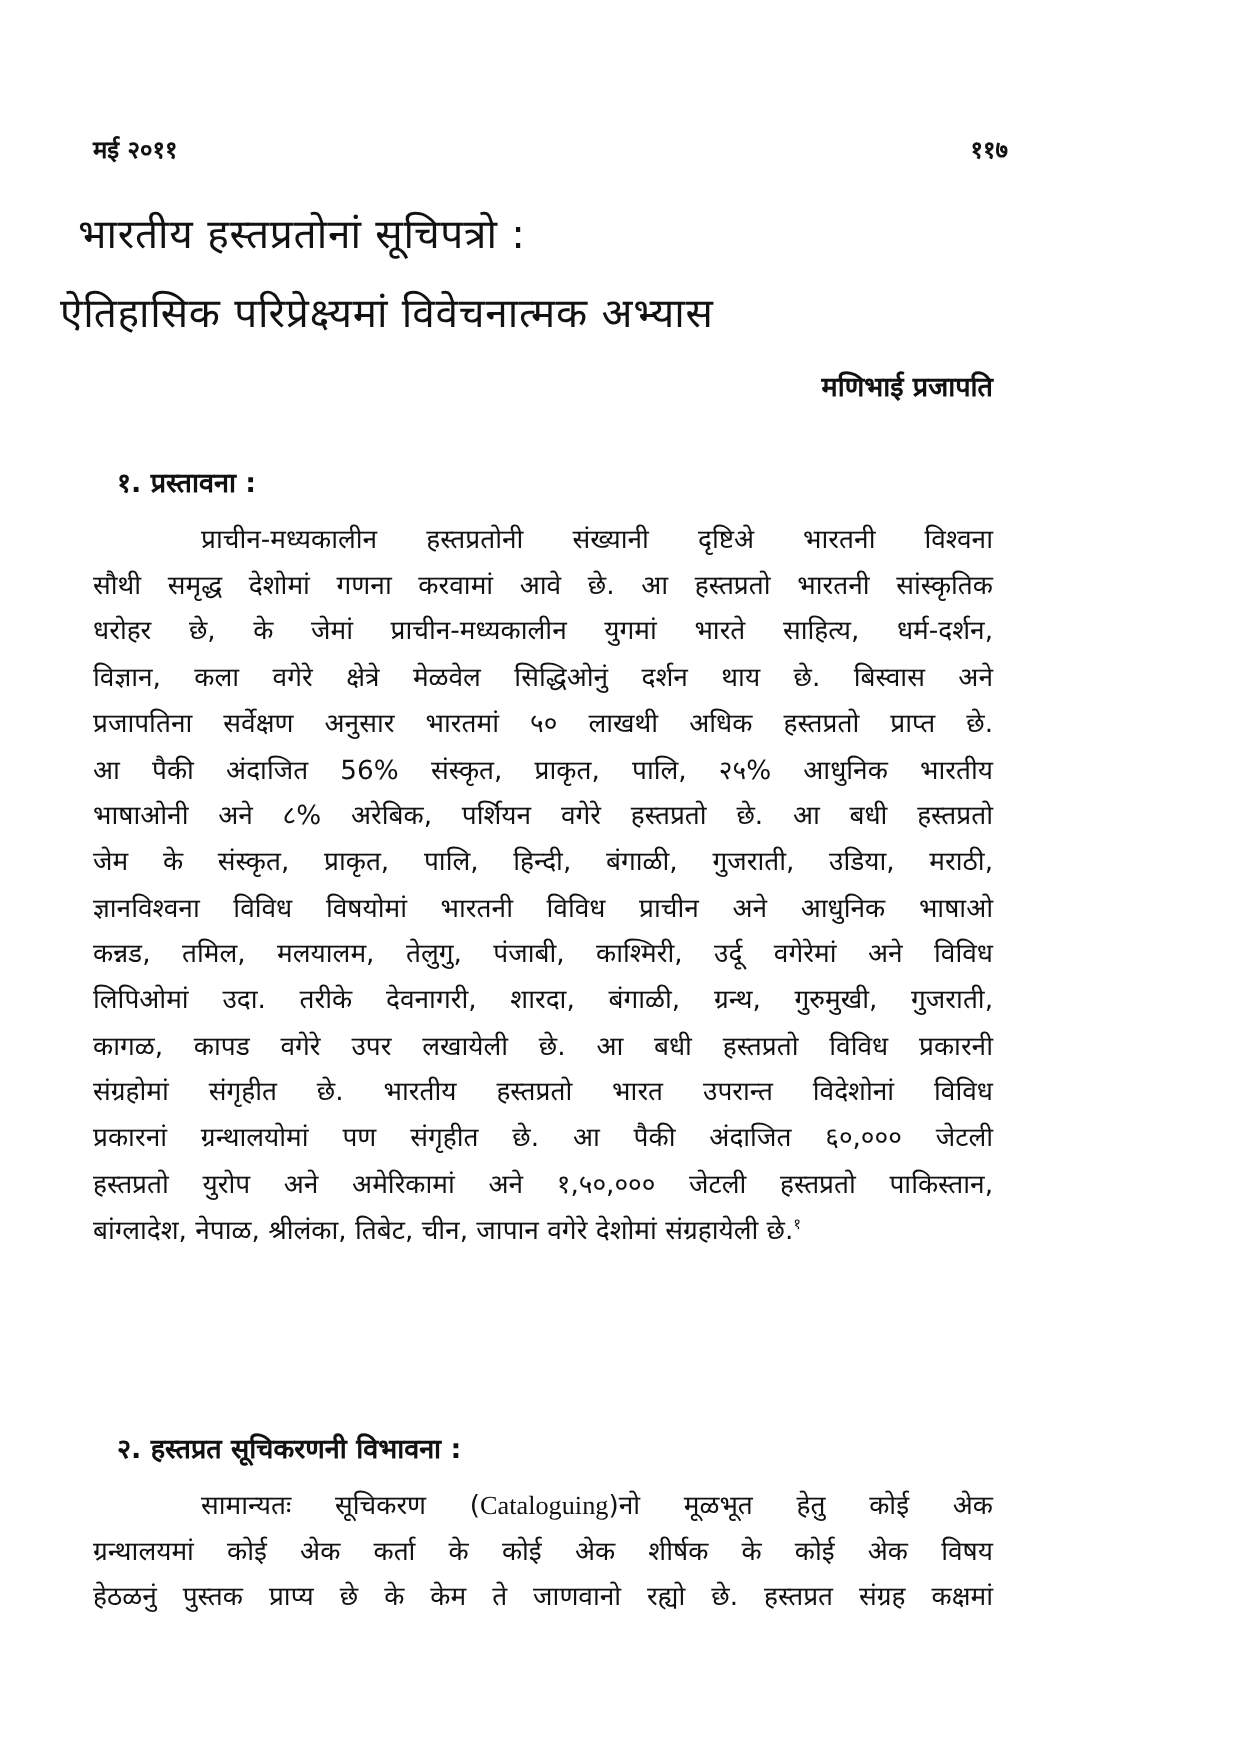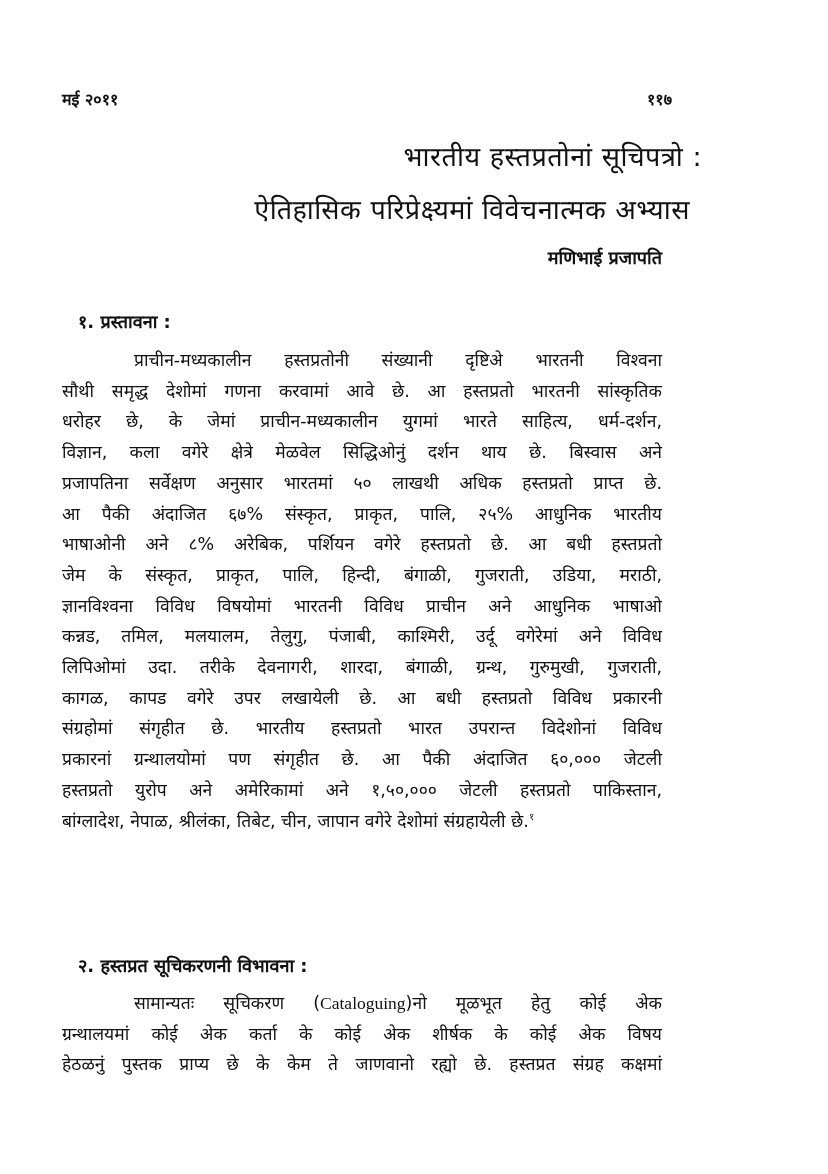--- a/index.html
+++ b/index.html
@@ -28,21 +28,21 @@
       width: 610px;
       display: flex;
       justify-content: space-between;
       font-size: 16px;
       font-weight: bold;
     }
     .title {
       position: absolute;
       left: 40px;
       width: 650px;
-      text-align: right;
+      text-align: left;
       font-size: 27px;
       line-height: 40px;
       font-family: "DejaVu Sans", sans-serif;
       letter-spacing: 0.5px;
     }
     .title.line1 { top: 137px; left: 52px; }
     .title.line2 { top: 190px; }
     .author {
       position: absolute;
       top: 245px;
@@ -102,21 +102,21 @@
   <div class="author">मणिभाई प्रजापति</div>
 
   <div class="section-heading" style="top:309px;">१. प्रस्तावना :</div>
 
   <div class="body-text" style="top:345px;">
     <span class="line indent">प्राचीन-मध्यकालीन हस्तप्रतोनी संख्यानी दृष्टिअे भारतनी विश्वना</span>
     <span class="line">सौथी समृद्ध देशोमां गणना करवामां आवे छे. आ हस्तप्रतो भारतनी सांस्कृतिक</span>
     <span class="line">धरोहर छे, के जेमां प्राचीन-मध्यकालीन युगमां भारते साहित्य, धर्म-दर्शन,</span>
     <span class="line">विज्ञान, कला वगेरे क्षेत्रे मेळवेल सिद्धिओनुं दर्शन थाय छे. बिस्वास अने</span>
     <span class="line">प्रजापतिना सर्वेक्षण अनुसार भारतमां ५० लाखथी अधिक हस्तप्रतो प्राप्त छे.</span>
-    <span class="line">आ पैकी अंदाजित ६७% संस्कृत, प्राकृत, पालि, २५% आधुनिक भारतीय</span>
+    <span class="line">आ पैकी अंदाजित 56% संस्कृत, प्राकृत, पालि, २५% आधुनिक भारतीय</span>
     <span class="line">भाषाओनी अने ८% अरेबिक, पर्शियन वगेरे हस्तप्रतो छे. आ बधी हस्तप्रतो</span>
     <span class="line">जेम के संस्कृत, प्राकृत, पालि, हिन्दी, बंगाळी, गुजराती, उडिया, मराठी,</span>
     <span class="line">ज्ञानविश्वना विविध विषयोमां भारतनी विविध प्राचीन अने आधुनिक भाषाओ</span>
     <span class="line">कन्नड, तमिल, मलयालम, तेलुगु, पंजाबी, काश्मिरी, उर्दू वगेरेमां अने विविध</span>
     <span class="line">लिपिओमां उदा. तरीके देवनागरी, शारदा, बंगाळी, ग्रन्थ, गुरुमुखी, गुजराती,</span>
     <span class="line">कागळ, कापड वगेरे उपर लखायेली छे. आ बधी हस्तप्रतो विविध प्रकारनी</span>
     <span class="line">संग्रहोमां संगृहीत छे. भारतीय हस्तप्रतो भारत उपरान्त विदेशोनां विविध</span>
     <span class="line">प्रकारनां ग्रन्थालयोमां पण संगृहीत छे. आ पैकी अंदाजित ६०,००० जेटली</span>
     <span class="line">हस्तप्रतो युरोप अने अमेरिकामां अने १,५०,००० जेटली हस्तप्रतो पाकिस्तान,</span>
     <span class="line last"><span>बांग्लादेश, नेपाळ, श्रीलंका, तिबेट, चीन, जापान वगेरे देशोमां संग्रहायेली छे.</span><span class="footnote-ref">१</span></span>

